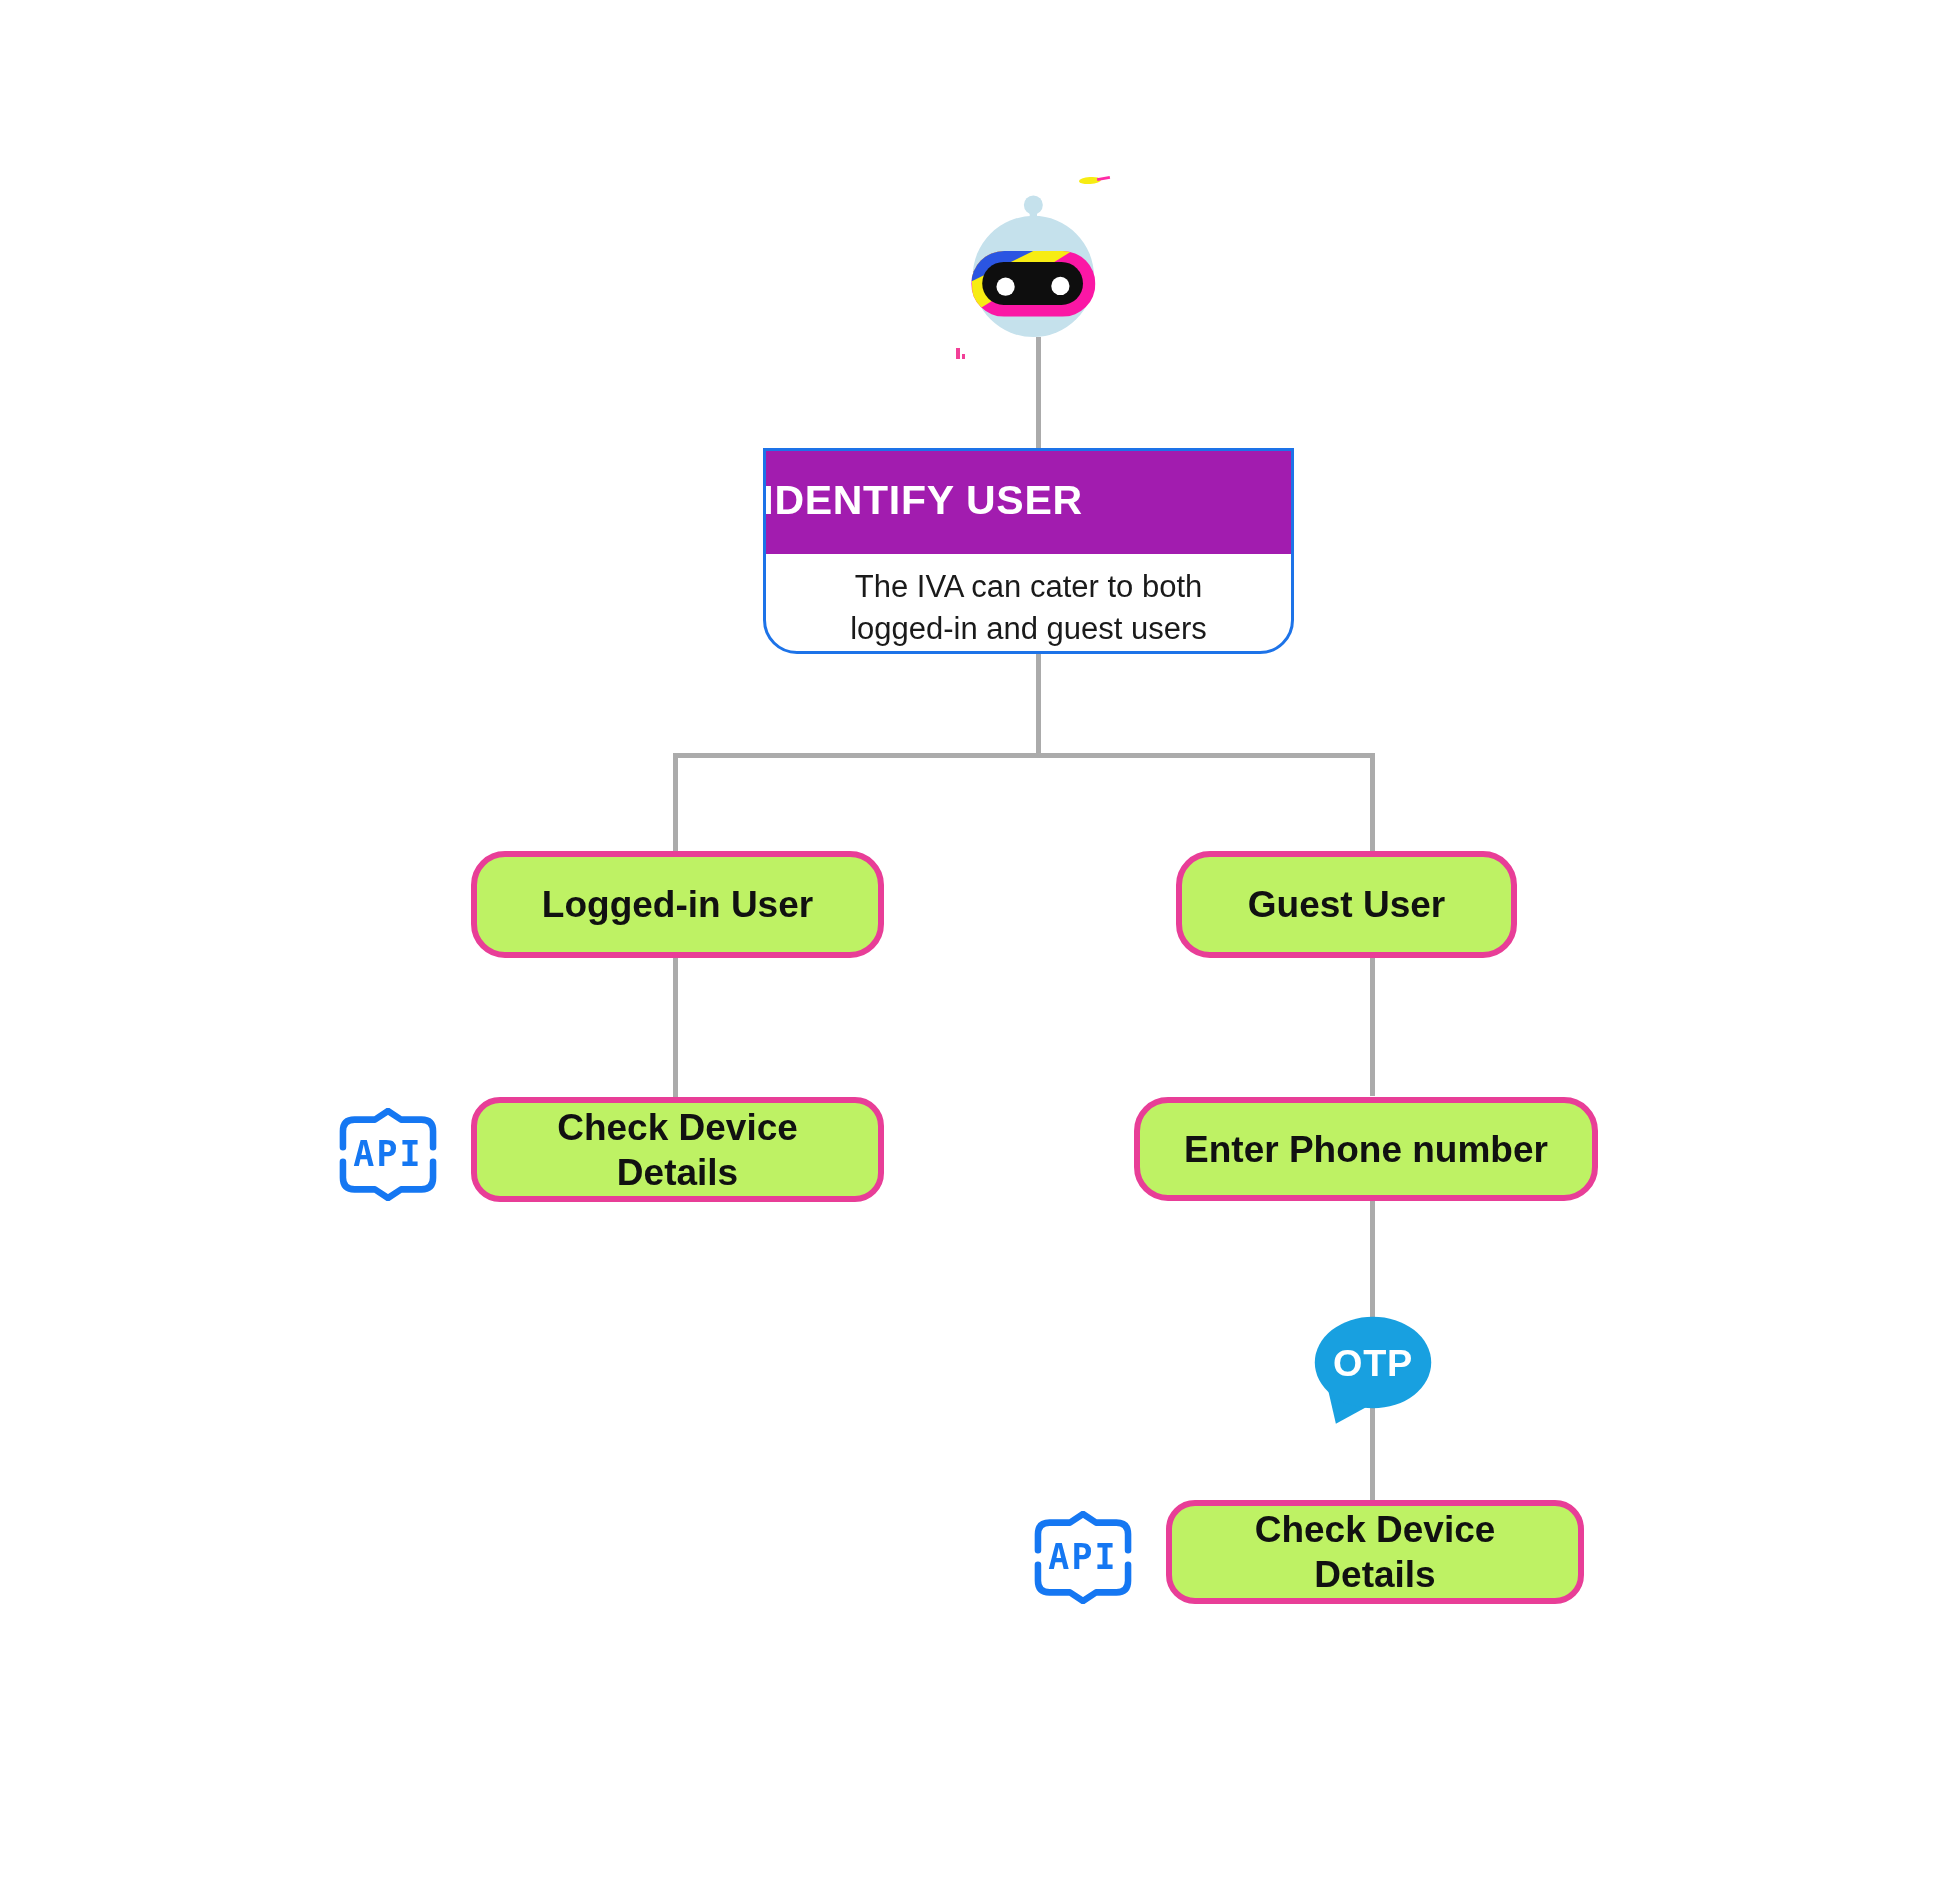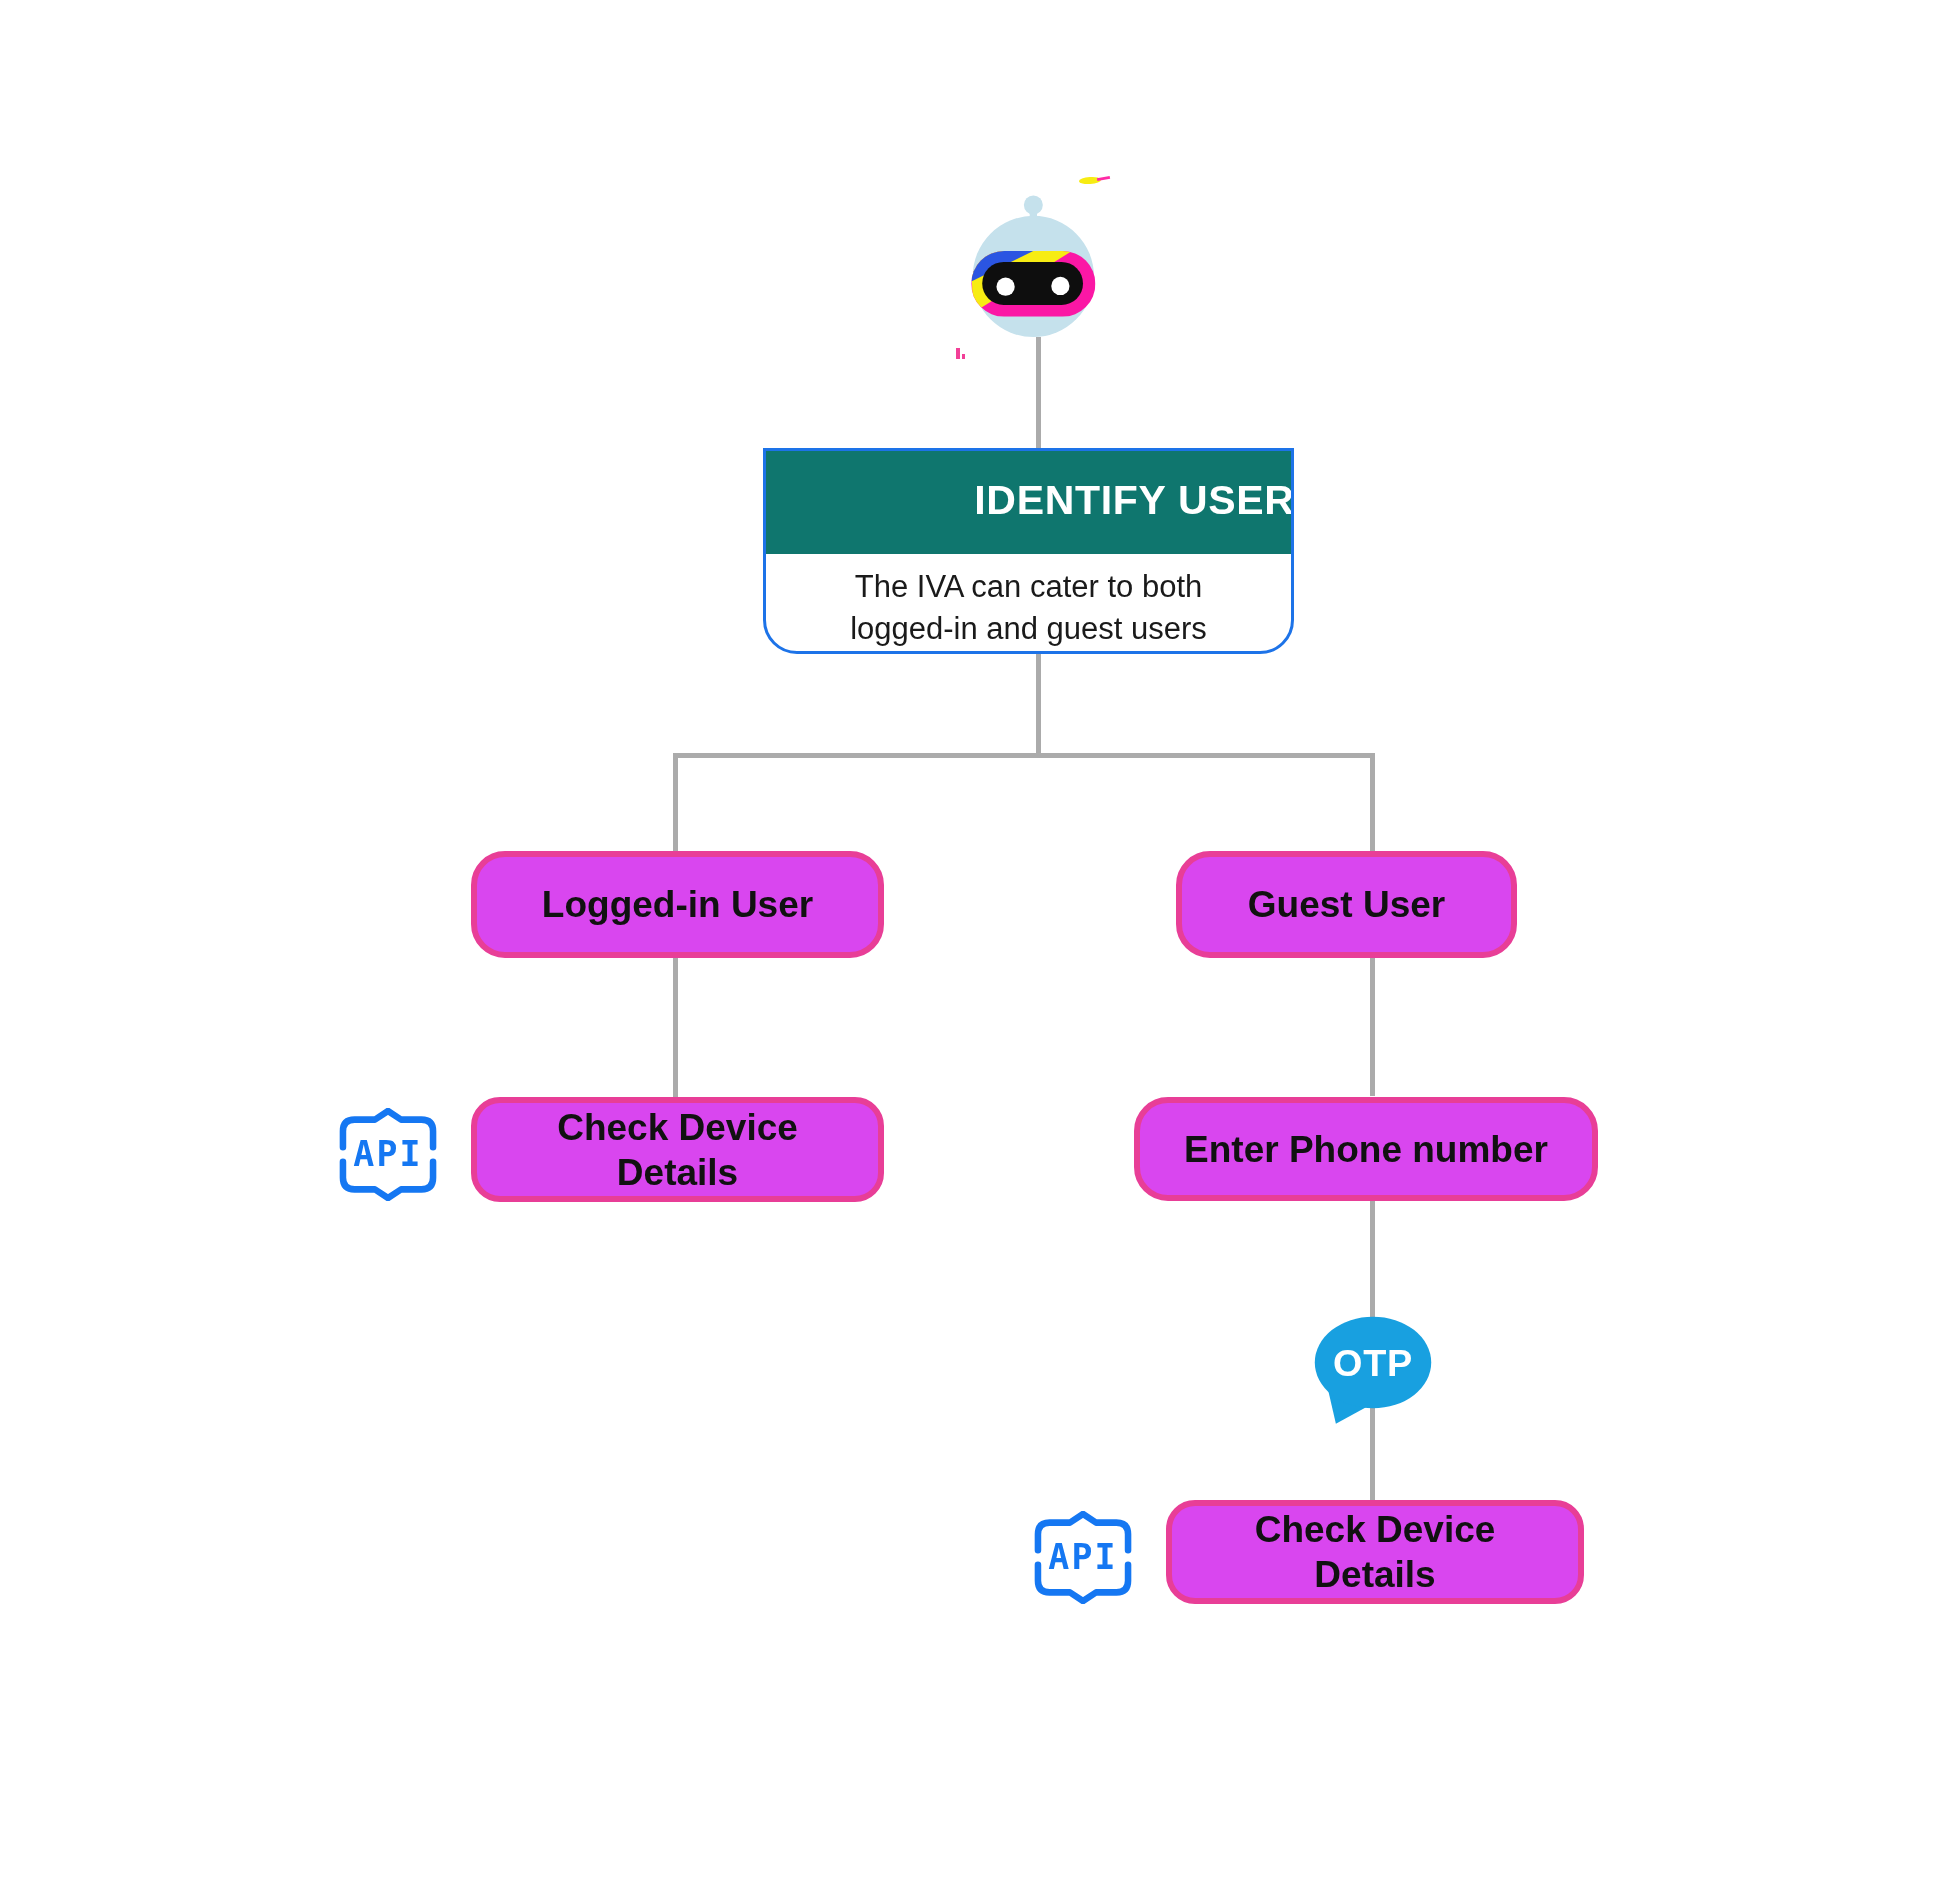--- a/index.html
+++ b/index.html
@@ -7,21 +7,21 @@
     position:relative;
     width:1955px;
     height:1889px;
     background:#ffffff;
     font-family:"Liberation Sans", sans-serif;
     overflow:hidden;
   }
   .line{position:absolute;background:#ABABAB;z-index:1;}
   .node{
     position:absolute;
-    background:#d946ef;
+    background:#bef264;
     border:6.6px solid #E83E97;
     border-radius:34px;
     display:flex;
     align-items:center;
     justify-content:center;
     text-align:center;
     font-weight:bold;
     color:#111111;
     font-size:37px;
     line-height:45px;
@@ -34,22 +34,22 @@
     left:763px;top:448px;width:531px;height:206px;
     border:3.7px solid #1D73E8;
     border-radius:0 0 34px 34px;
     background:#ffffff;
     box-sizing:border-box;
     overflow:hidden;
     z-index:2;
   }
   #identify-header{
     position:absolute;left:-3.7px;top:-3.7px;right:-3.7px;height:107px;
-    background:#0f766e;
-    display:flex;align-items:center;justify-content:flex-end;
+    background:#a21caf;
+    display:flex;align-items:center;justify-content:flex-start;
   }
   #identify-title{
     color:#ffffff;font-size:41px;font-weight:bold;letter-spacing:0.7px;
   }
   #identify-desc{
     position:absolute;left:0;top:109px;width:100%;height:95px;
     display:flex;align-items:center;justify-content:center;
   }
   #identify-desc span{
     font-size:31px;line-height:42px;color:#1a1a1a;text-align:center;

